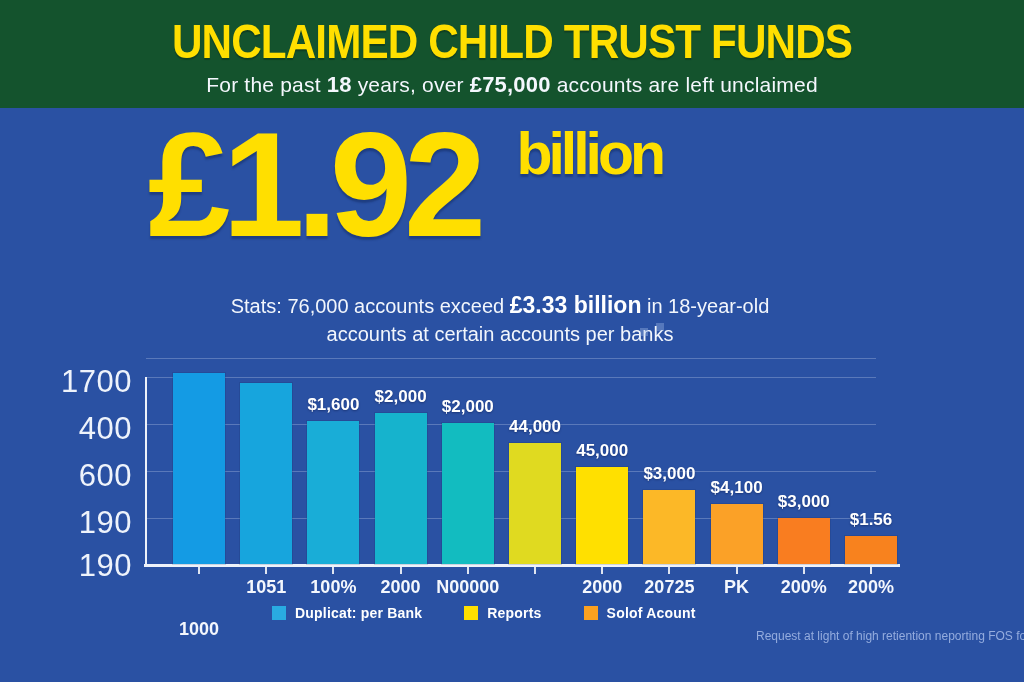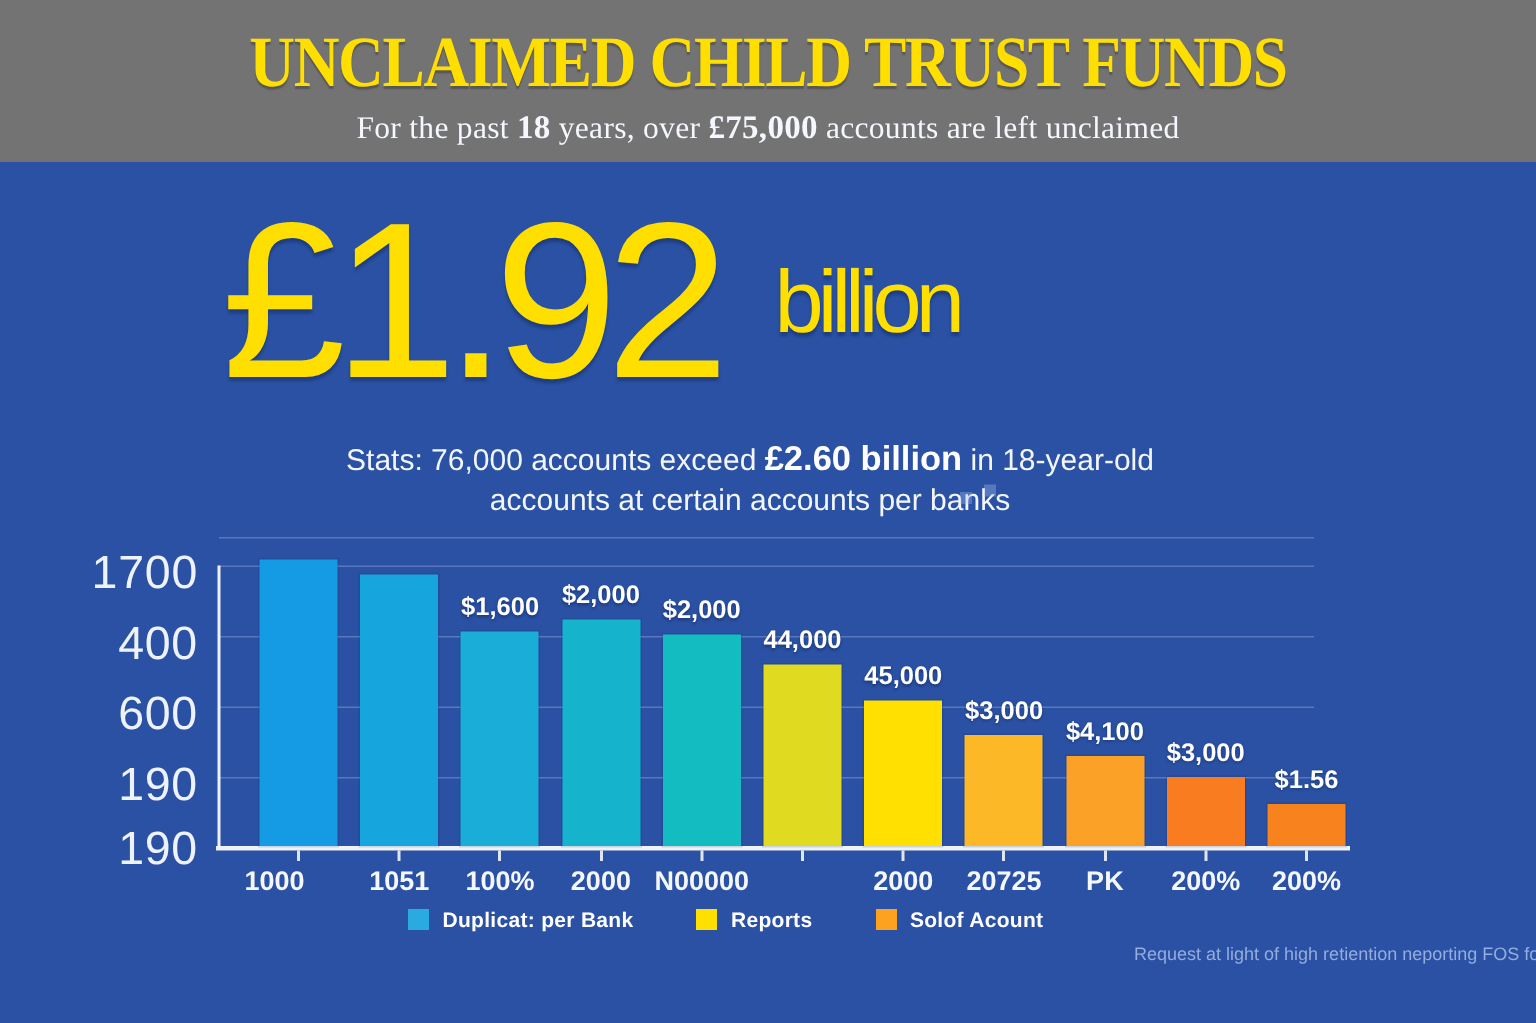--- a/index.html
+++ b/index.html
@@ -6,43 +6,42 @@
   html,body { background:#1b2a55; }
   .page {
     position:relative; width:1024px; height:682px; overflow:hidden;
     background:#2a51a3;
     font-family:"Liberation Sans", sans-serif;
     color:#fff;
   }
   
   .header {
     position:absolute; top:0; left:0; width:1024px; height:108px;
-    background:#737373;
-    font-family:Liberation Serif, serif;
+    background:#14532d;
   }
   .title {
     position:absolute; top:14px; left:0; width:100%;
     text-align:center;
     font-size:48px; font-weight:bold; letter-spacing:-1px;
     color:#ffdf00;
     transform:scaleX(0.88);
     text-shadow:0 2px 1px rgba(0,0,0,0.25);
     white-space:nowrap;
   }
   .subtitle {
     position:absolute; top:72px; left:0; width:100%;
     text-align:center; font-size:21px; color:#f4f7fd;
     letter-spacing:0.2px;
   }
   .subtitle b { font-weight:bold; font-size:22px; }
   
   .hero {
-    position:absolute; top:136px; left:148px;
-    display:flex; align-items:center; gap:38px;
-    color:#ffdf00; font-weight:normal;
+    position:absolute; top:120px; left:148px;
+    display:flex; align-items:flex-start; gap:38px;
+    color:#ffdf00; font-weight:bold;
     text-shadow:0 3px 2px rgba(10,25,70,0.35);
     white-space:nowrap;
   }
   .hero-amount { font-size:148px; letter-spacing:-8px; line-height:130px; }
   .hero-unit   { font-size:59px;  letter-spacing:-4px; }
   
   .stats { position:absolute; top:292px; left:0; width:1000px; text-align:center; }
   .stats-line1 { font-size:20px; color:#f2f6fc; }
   .stats-line1 b { font-size:23px; font-weight:bold; color:#ffffff; }
   .stats-line2 { margin-top:4px; font-size:20px; color:#f2f6fc; }
@@ -94,21 +93,21 @@
     <div class="title">UNCLAIMED CHILD TRUST FUNDS</div>
     <div class="subtitle"><span>For the past </span><b>18</b><span> years, over </span><b>£75,000</b><span> accounts are left unclaimed</span></div>
   </div>
 
   <div class="hero">
     <span class="hero-amount">£1.92</span>
     <span class="hero-unit">billion</span>
   </div>
 
   <div class="stats">
-    <div class="stats-line1"><span>Stats: 76,000 accounts exceed </span><b>£2.60 billion</b><span> in 18-year-old</span></div>
+    <div class="stats-line1"><span>Stats: 76,000 accounts exceed </span><b>£3.33 billion</b><span> in 18-year-old</span></div>
     <div class="stats-line2">accounts at certain accounts per banks</div>
     <span class="stat-sq sq1"></span>
     <span class="stat-sq sq2"></span>
   </div>
 
   <div class="chart">
     <div class="gridline g0"></div>
     <div class="gridline g1"></div>
     <div class="gridline g2"></div>
     <div class="gridline g3"></div>
@@ -118,21 +117,21 @@
     <div id="y-ticks">
         <div class="y-tick-label" style="top: 364px;">1700</div>
         <div class="y-tick-label" style="top: 411px;">400</div>
         <div class="y-tick-label" style="top: 458px;">600</div>
         <div class="y-tick-label" style="top: 505px;">190</div>
         <div class="y-tick-label" style="top: 548px;">190</div>
       </div>
     <div id="bars">
         <div class="bar" style="left: 173px; top: 373px; height: 191px; background: rgb(20, 155, 228);"></div>
         <div class="x-tick" style="left: 198px;"></div>
-        <div class="x-label" style="left: 128px;">1000</div>
+        <div class="x-label" style="left: 144px; margin-top: 42px;">1000</div>
         <div class="bar" style="left: 240.2px; top: 383px; height: 181px; background: rgb(23, 165, 221);"></div>
         <div class="x-tick" style="left: 265.2px;"></div>
         <div class="x-label" style="left: 211.2px;">1051</div>
         <div class="bar" style="left: 307.4px; top: 421px; height: 143px; background: rgb(25, 173, 215);"></div>
         <div class="bar-label" style="left: 278.4px; top: 395px;">$1,600</div>
         <div class="x-tick" style="left: 332.4px;"></div>
         <div class="x-label" style="left: 278.4px;">100%</div>
         <div class="bar" style="left: 374.6px; top: 413px; height: 151px; background: rgb(22, 179, 205);"></div>
         <div class="bar-label" style="left: 345.6px; top: 387px;">$2,000</div>
         <div class="x-tick" style="left: 399.6px;"></div>

